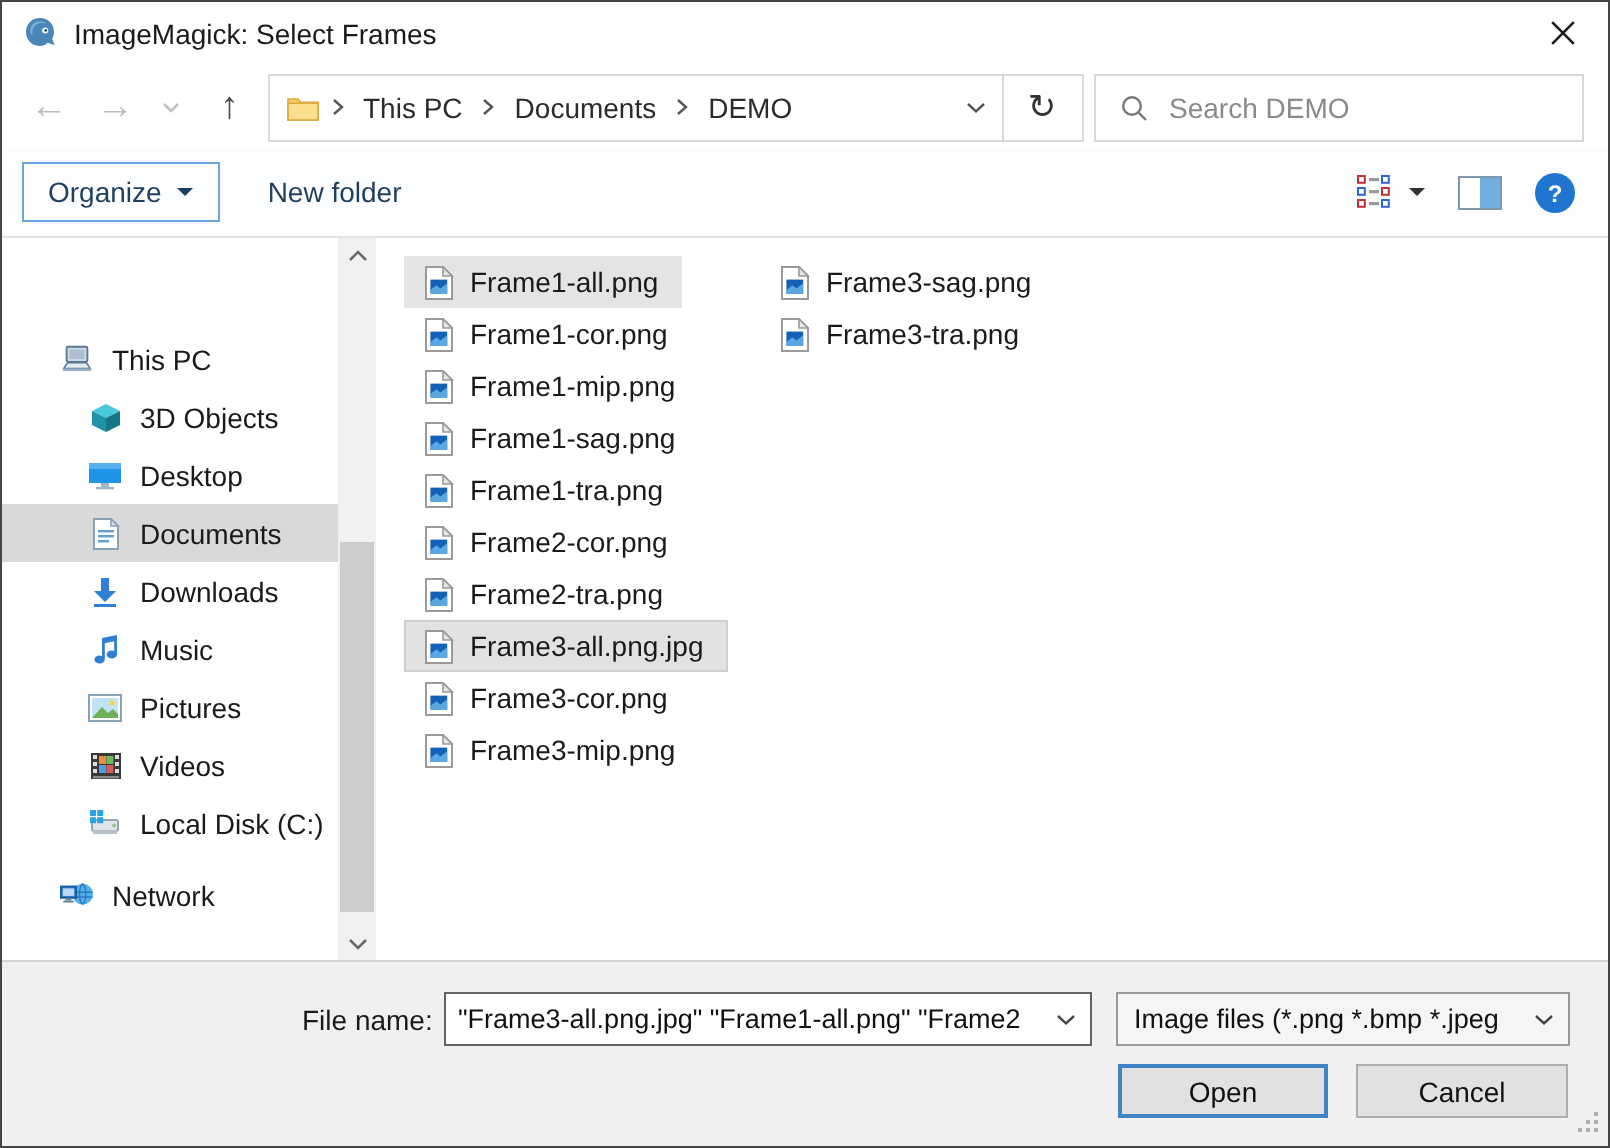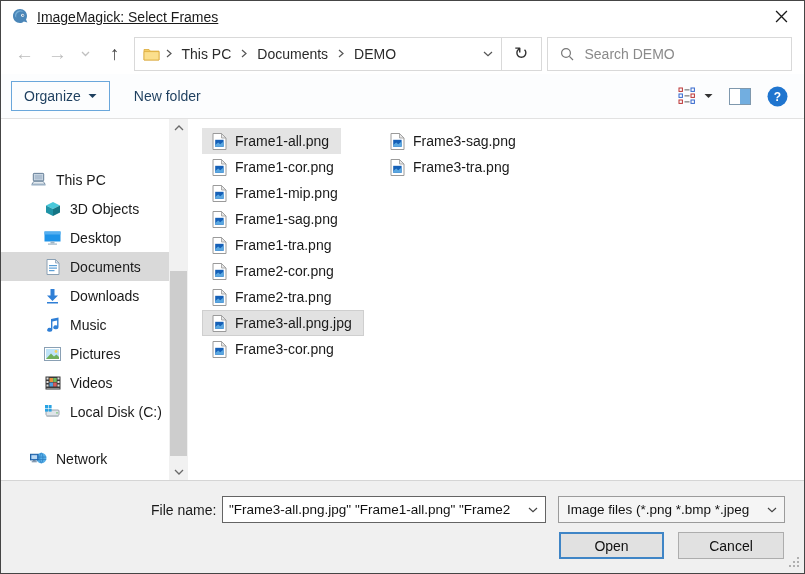--- a/index.html
+++ b/index.html
@@ -2,21 +2,21 @@
 <html><head>
 <meta charset="utf-8">
 <style>
   * { margin:0; padding:0; box-sizing:border-box; }
   body { font-family:"Liberation Sans", sans-serif; background:#fff; }
   .window{ position:relative; width:805px; height:574px; border:1px solid #454545; background:#fff; overflow:hidden; }
 
   
   .titlebar{ height:32px; display:flex; align-items:center; padding-left:9px; background:#fff; }
   .app-icon{ width:20px; height:20px; display:inline-flex; margin-right:7px; }
-  .title{ font-size:14px; color:#1a1a1a;text-decoration:underline; }
+  .title{ font-size:14px; color:#1a1a1a; }
   .close-btn{ position:absolute; top:0; right:0; width:46px; height:31px; display:flex; align-items:center; justify-content:center; cursor:pointer; }
   .close-btn svg{ stroke:#1a1a1a; }
 
   
   .navbar{ height:41px; display:flex; align-items:center; padding-left:14px; background:#fff; }
   .nav-arrow{ font-size:19px; line-height:1; margin-right:14px; }
   .arrow-disabled{ color:#bdbdbd; }
   .arrow-enabled{ color:#4a4a4a; }
   .nav-caret{ margin-right:12px; display:inline-flex; }
   .addressbar{ width:368px; height:34px; border:1px solid #d9d9d9; background:#fff; display:flex; align-items:center; padding:0 8px; }
@@ -36,21 +36,21 @@
   .toolbar-right{ margin-left:auto; margin-right:16px; display:flex; align-items:center; gap:16px; }
   .tb-icon{ display:inline-flex; align-items:center; cursor:pointer; }
 
   
   .main{ position:relative; height:361px; display:flex; background:#fff; }
   .sidebar{ width:168px; padding-top:46px; }
   .side-item{ height:29px; display:flex; align-items:center; gap:9px; font-size:14px; color:#1a1a1a; cursor:pointer; white-space:nowrap; }
   .side-item.lvl0{ padding-left:29px; }
   .side-item.lvl1{ padding-left:43px; }
   .side-item.selected{ background:#d9d9d9; }
-  .side-item.gap{ margin-top:18px; }
+  .side-item.gap{ margin-top:7px; }
   .side-item .sicon{ width:17px; height:17px; display:inline-flex; align-items:center; justify-content:center; }
 
   .sb-scroll{ position:relative; width:19px; background:#f1f1f1; }
   .sb-arrow{ position:absolute; left:0; width:19px; height:17px; display:flex; align-items:center; justify-content:center; cursor:pointer; }
   .sb-arrow.up{ top:0; } .sb-arrow.down{ bottom:0; }
   .sb-thumb{ position:absolute; left:1px; width:17px; top:152px; height:185px; background:#cdcdcd; cursor:pointer; }
 
   .filearea{ position:relative; flex:1; padding-top:9px; background:#fff; }
   .filecol{ position:absolute; top:9px; }
   .filecol.c0{ left:14px; }
@@ -422,20 +422,31 @@
             <span class="ficon">
               <svg width="15" height="17" viewBox="0 0 15 17">
                 <path d="M1 0.5 h8.5 L14 5 v11.5 H1 z" fill="#fff" stroke="#9a9a9a"></path>
                 <path d="M9.5 0.5 L14 5 h-4.5 z" fill="#e6e6e6" stroke="#9a9a9a" stroke-width="0.8"></path>
                 <rect x="3.2" y="6.8" width="8.4" height="7" fill="#1560b7"></rect>
                 <path d="M3.2 12 L6.2 9.6 L8.2 11.2 L11.6 8.6 V13.8 H3.2 z" fill="#5aa7e0"></path>
               </svg>
             </span>
             <span class="fname">Frame3-cor.png</span>
           </div>
+          <div class="file-row">
+            <span class="ficon">
+              <svg width="15" height="17" viewBox="0 0 15 17">
+                <path d="M1 0.5 h8.5 L14 5 v11.5 H1 z" fill="#fff" stroke="#9a9a9a"></path>
+                <path d="M9.5 0.5 L14 5 h-4.5 z" fill="#e6e6e6" stroke="#9a9a9a" stroke-width="0.8"></path>
+                <rect x="3.2" y="6.8" width="8.4" height="7" fill="#1560b7"></rect>
+                <path d="M3.2 12 L6.2 9.6 L8.2 11.2 L11.6 8.6 V13.8 H3.2 z" fill="#5aa7e0"></path>
+              </svg>
+            </span>
+            <span class="fname">Frame3-mip.png</span>
+          </div>
         </div>
       <div class="filecol c1" id="filecol-1">
           <div class="file-row">
             <span class="ficon">
               <svg width="15" height="17" viewBox="0 0 15 17">
                 <path d="M1 0.5 h8.5 L14 5 v11.5 H1 z" fill="#fff" stroke="#9a9a9a"></path>
                 <path d="M9.5 0.5 L14 5 h-4.5 z" fill="#e6e6e6" stroke="#9a9a9a" stroke-width="0.8"></path>
                 <rect x="3.2" y="6.8" width="8.4" height="7" fill="#1560b7"></rect>
                 <path d="M3.2 12 L6.2 9.6 L8.2 11.2 L11.6 8.6 V13.8 H3.2 z" fill="#5aa7e0"></path>
               </svg>

